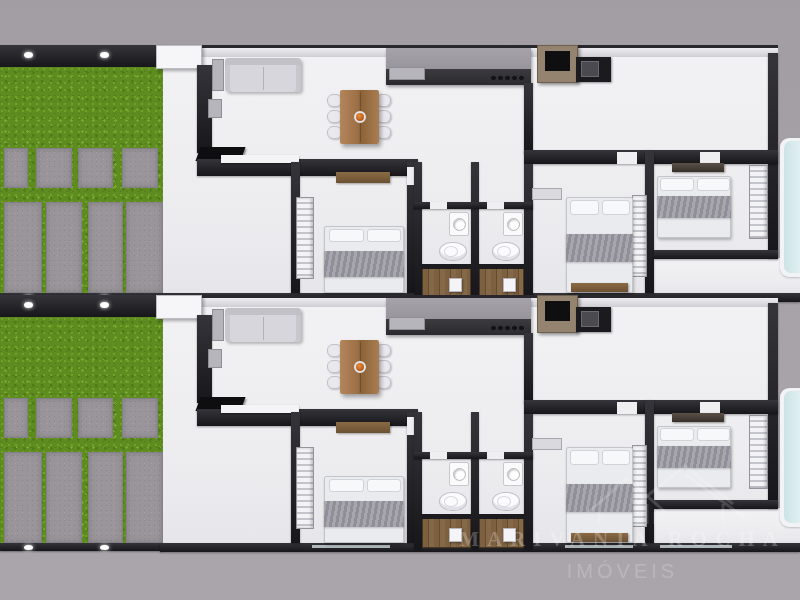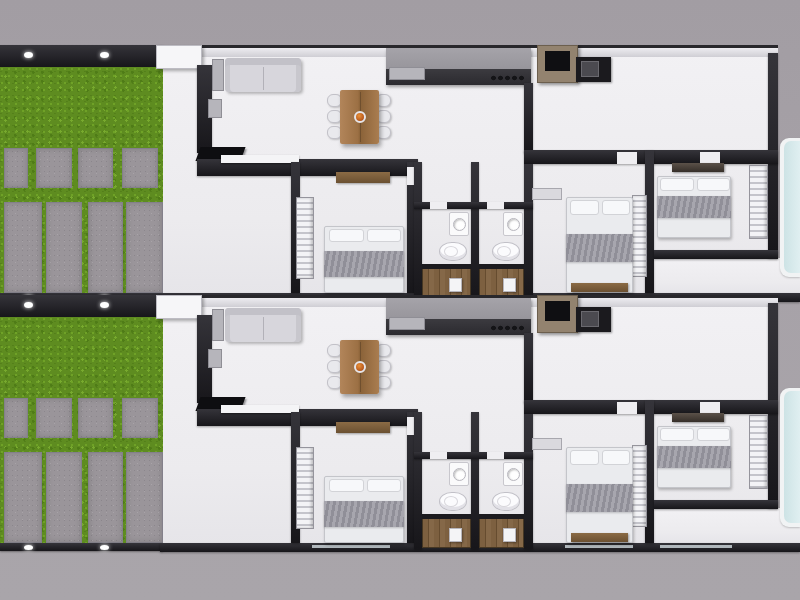--- a/index.html
+++ b/index.html
@@ -272,13 +272,26 @@
       <div class="el wall-dark" style="left: 654px; top: 205px; width: 124px; height: 9px;"></div>
       <div class="el shelf-dark" style="left: 672px; top: 118px; width: 52px; height: 9px;"></div>
       <div class="el bed-base" style="left: 657px; top: 131px; width: 74px; height: 62px;"></div>
       <div class="el pillow" style="left: 660px; top: 133px; width: 34px; height: 13px;"></div>
       <div class="el pillow" style="left: 697px; top: 133px; width: 33px; height: 13px;"></div>
       <div class="el blanket" style="left: 657px; top: 151px; width: 74px; height: 22px;"></div>
       <div class="el louver" style="left: 749px; top: 120px; width: 19px; height: 74px;"></div>
       <div class="el pool-edge" style="left: 780px; top: 93px; width: 20px; height: 139px;"></div>
       <div class="el pool" style="left: 784px; top: 96px; width: 16px; height: 132px;"></div>
     </div>
+    <div class="watermark">
+    <svg class="wm-logo" width="165" height="68" viewBox="0 0 165 68">
+      <g fill="none" stroke="rgba(255,255,255,0.16)" stroke-width="3" stroke-linejoin="round">
+        <path d="M4,52 L42,18 L80,52"></path>
+        <path d="M14,52 L14,64 M70,52 L70,64"></path>
+        <path d="M52,44 L100,6 L148,44"></path>
+        <path d="M62,44 L62,64 M138,44 L138,64"></path>
+        <path d="M100,14 L160,58"></path>
+      </g>
+    </svg>
+    <div class="wm-line1">MARIVANIA ROCHA</div>
+    <div class="wm-line2">IMÓVEIS</div>
+  </div>
 </div>
 
 </body></html>

